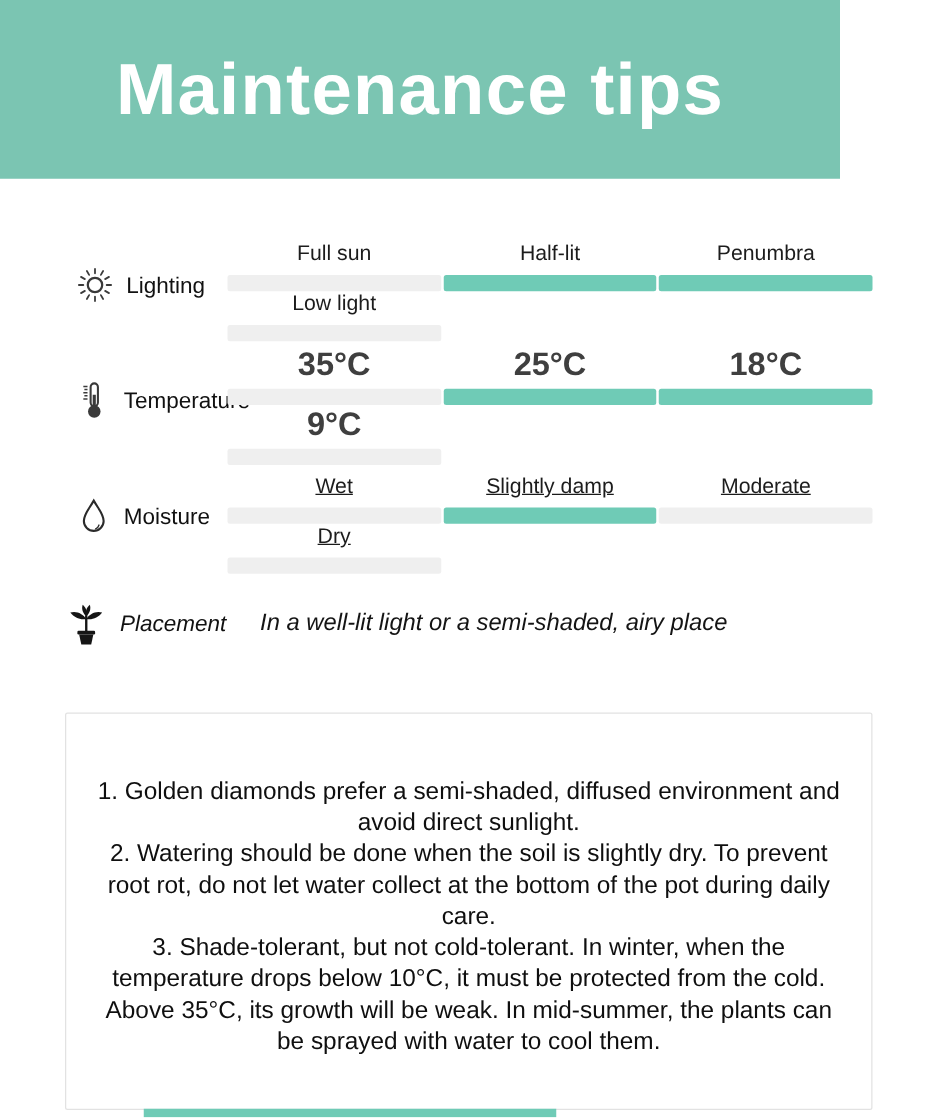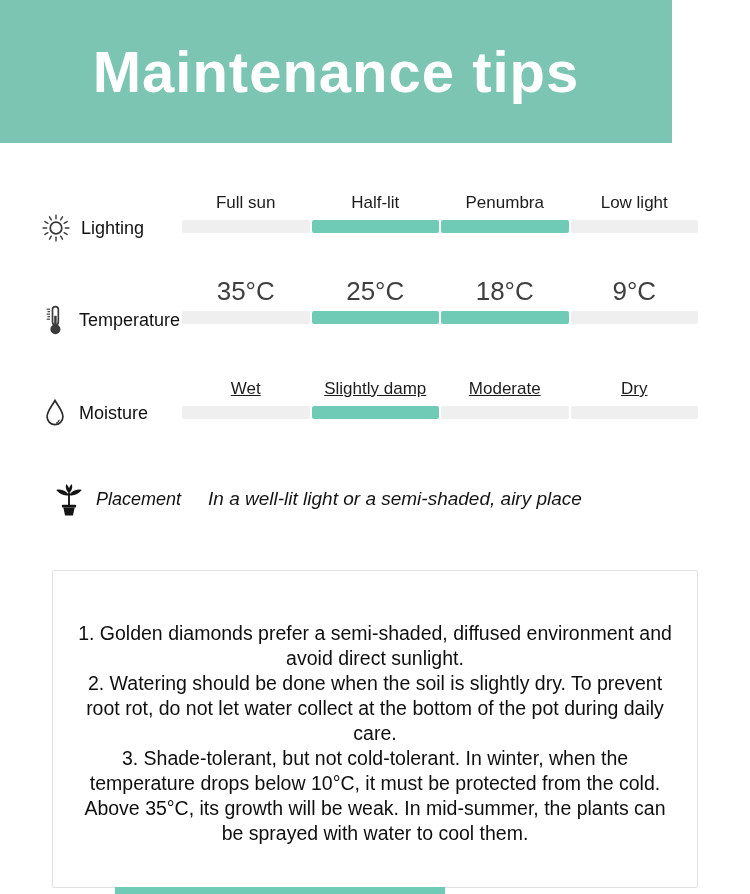--- a/index.html
+++ b/index.html
@@ -13,32 +13,32 @@
   body{font-family:"Liberation Sans","DejaVu Sans",sans-serif;color:var(--text);}
   .page{position:relative;width:750px;height:894px;background:#ffffff;overflow:hidden;margin:0 auto;}
 
   
   .header{position:absolute;top:0;left:0;width:672px;height:143px;background:var(--header-bg);
           display:flex;align-items:center;justify-content:center;}
   .header .title{font-size:58px;font-weight:700;color:#ffffff;letter-spacing:1px;}
 
   
   .row{position:absolute;left:0;width:750px;}
-  .row-head{position:absolute;left:40px;transform:translateY(-50%);display:flex;align-items:center;gap:9px;}
+  .row-head{position:absolute;left:60px;transform:translateY(-50%);display:flex;align-items:center;gap:9px;}
   .row-head .icon{display:flex;align-items:center;justify-content:center;}
   .row-head .head-label{font-size:18px;color:#111;white-space:nowrap;}
-  .cols{position:absolute;left:182px;width:516px;display:grid;grid-template-columns:repeat(4,1fr);column-gap:2px;}
+  .cols{position:absolute;left:182px;width:516px;display:grid;grid-template-columns:repeat(3,1fr);column-gap:2px;}
   .col{display:flex;flex-direction:column;align-items:center;}
   .opt-label{font-size:17px;color:#1c1c1c;white-space:nowrap;margin-bottom:7px;}
   .bar{width:100%;height:13px;border-radius:2px;background:var(--inactive);}
   .bar.active{background:var(--accent);}
 
   #row-lighting .cols{top:193px;}
   #row-lighting .row-head{top:228px;}
-  #row-temperature .cols{top:276px;}
+  #row-temperature .cols{top:276px;font-weight:bold;}
   #row-temperature .row-head{top:320px;}
   #row-temperature .opt-label{font-size:26px;color:#3f3f3f;margin-bottom:4px;}
   #row-moisture .cols{top:379px;text-decoration:underline;}
   #row-moisture .row-head{top:413px;}
 
   
   .placement{position:absolute;left:52px;top:478px;height:42px;display:flex;align-items:center;font-style:italic;}
   .placement .icon{margin-right:10px;}
   .placement .head-label{font-size:18px;color:#111;}
   .placement .placement-value{font-size:19px;color:#141414;margin-left:27px;white-space:nowrap;}

